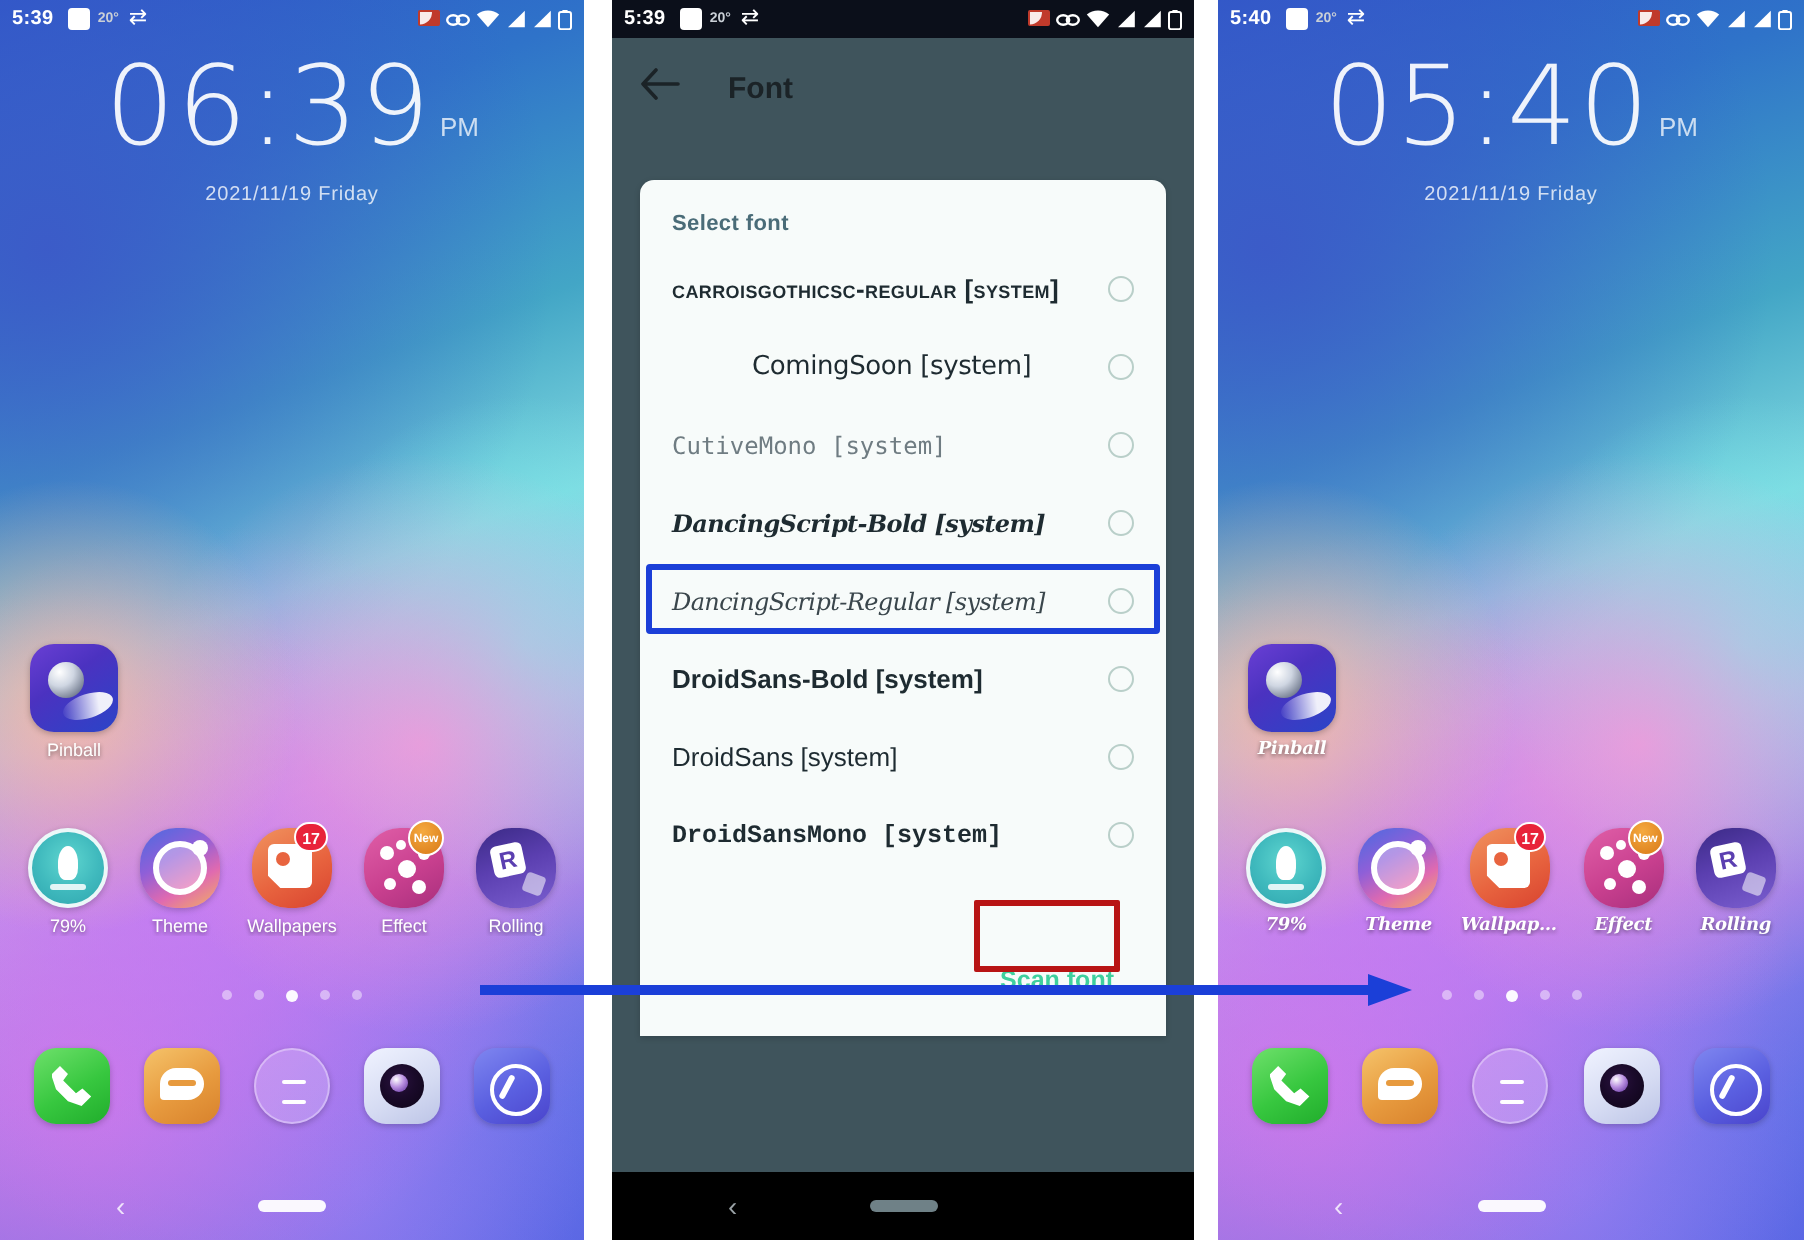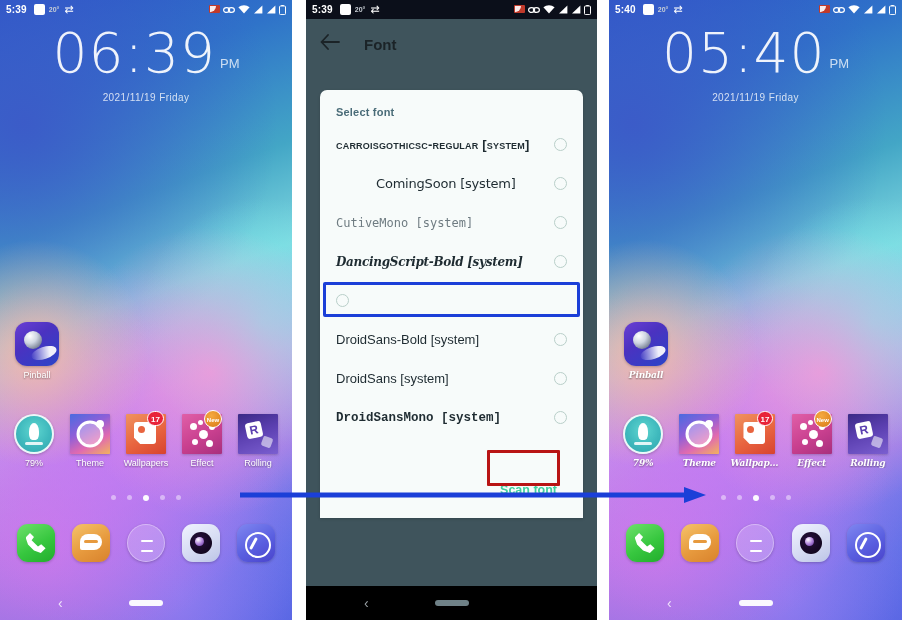--- a/index.html
+++ b/index.html
@@ -86,21 +86,21 @@
     white-space: nowrap; overflow: hidden; text-overflow: ellipsis;
   }
 
   
   .approw {
     position: absolute; left: 0; right: 0; top: 414px; z-index: 3;
     display: flex; justify-content: space-around; padding: 0 6px;
   }
   .app { width: 50px; text-align: center; position: relative; }
   .app-icon {
-    width: 40px; height: 40px; margin: 0 auto; border-radius: 1px; position: relative;
+    width: 40px; height: 40px; margin: 0 auto; border-radius: 18px; position: relative;
     box-shadow: 0 1px 3px rgba(0,0,0,.22);
   }
   .ic-booster {
     border-radius: 50%;
     background: radial-gradient(circle at 50% 40%, #5fd6d0 0%, #3fb9bd 55%, #2fa5ae 100%);
     border: 2px solid rgba(255,255,255,.9);
   }
   .ic-booster::before {
     content:""; position:absolute; left:50%; top:7px; transform: translateX(-50%);
     width:10px; height:17px; background:#fff;
@@ -266,21 +266,21 @@
   }
   
   .ff-smallcaps { font-variant: small-caps; text-transform: lowercase; font-weight:600;
                   font-family: "Liberation Sans", sans-serif; letter-spacing:.2px; }
   .ff-comingsoon { font-family: "DejaVu Sans", sans-serif; font-weight:400; letter-spacing:-.2px;margin-left:40px; }
   .ff-mono { font-family: "DejaVu Sans Mono", monospace; color:#6f7c82; font-size:12px; }
   .ff-script-bold { font-family: "DejaVu Serif", serif; font-style: italic; font-weight:bold;
                     font-size:12px; letter-spacing:-.3px; }
   .ff-script { font-family: "DejaVu Serif", serif; font-style: italic; font-weight:400;
                font-size:12px; letter-spacing:-.3px; color:#3a464c; }
-  .ff-sans-bold { font-family: "Liberation Sans", sans-serif; font-weight:normal; }
+  .ff-sans-bold { font-family: "Liberation Sans", sans-serif; font-weight:bold; }
   .ff-sans { font-family: "Liberation Sans", sans-serif; font-weight:400; }
   .ff-sansmono { font-family: "Liberation Mono", monospace; font-weight:600; font-size:12.5px; }
 
   .scan-row {
     position:absolute; right:16px; bottom:14px; display:flex; align-items:center;
   }
   .scan-font-btn {
     color:#3fcf9e; font-size:12.5px; font-weight:bold; padding:7px 10px;
     background:transparent; border:none; cursor:pointer;
   }
@@ -466,20 +466,21 @@
         </div>
         <div class="font-row">
           <span class="font-name ff-mono">CutiveMono [system]</span>
           <span class="radio"></span>
         </div>
         <div class="font-row">
           <span class="font-name ff-script-bold">DancingScript-Bold [system]</span>
           <span class="radio"></span>
         </div>
         <div class="font-row">
+          <span class="font-name ff-script">DancingScript-Regular [system]</span>
           <span class="radio"></span>
         </div>
         <div class="font-row">
           <span class="font-name ff-sans-bold">DroidSans-Bold [system]</span>
           <span class="radio"></span>
         </div>
         <div class="font-row">
           <span class="font-name ff-sans">DroidSans [system]</span>
           <span class="radio"></span>
         </div>

